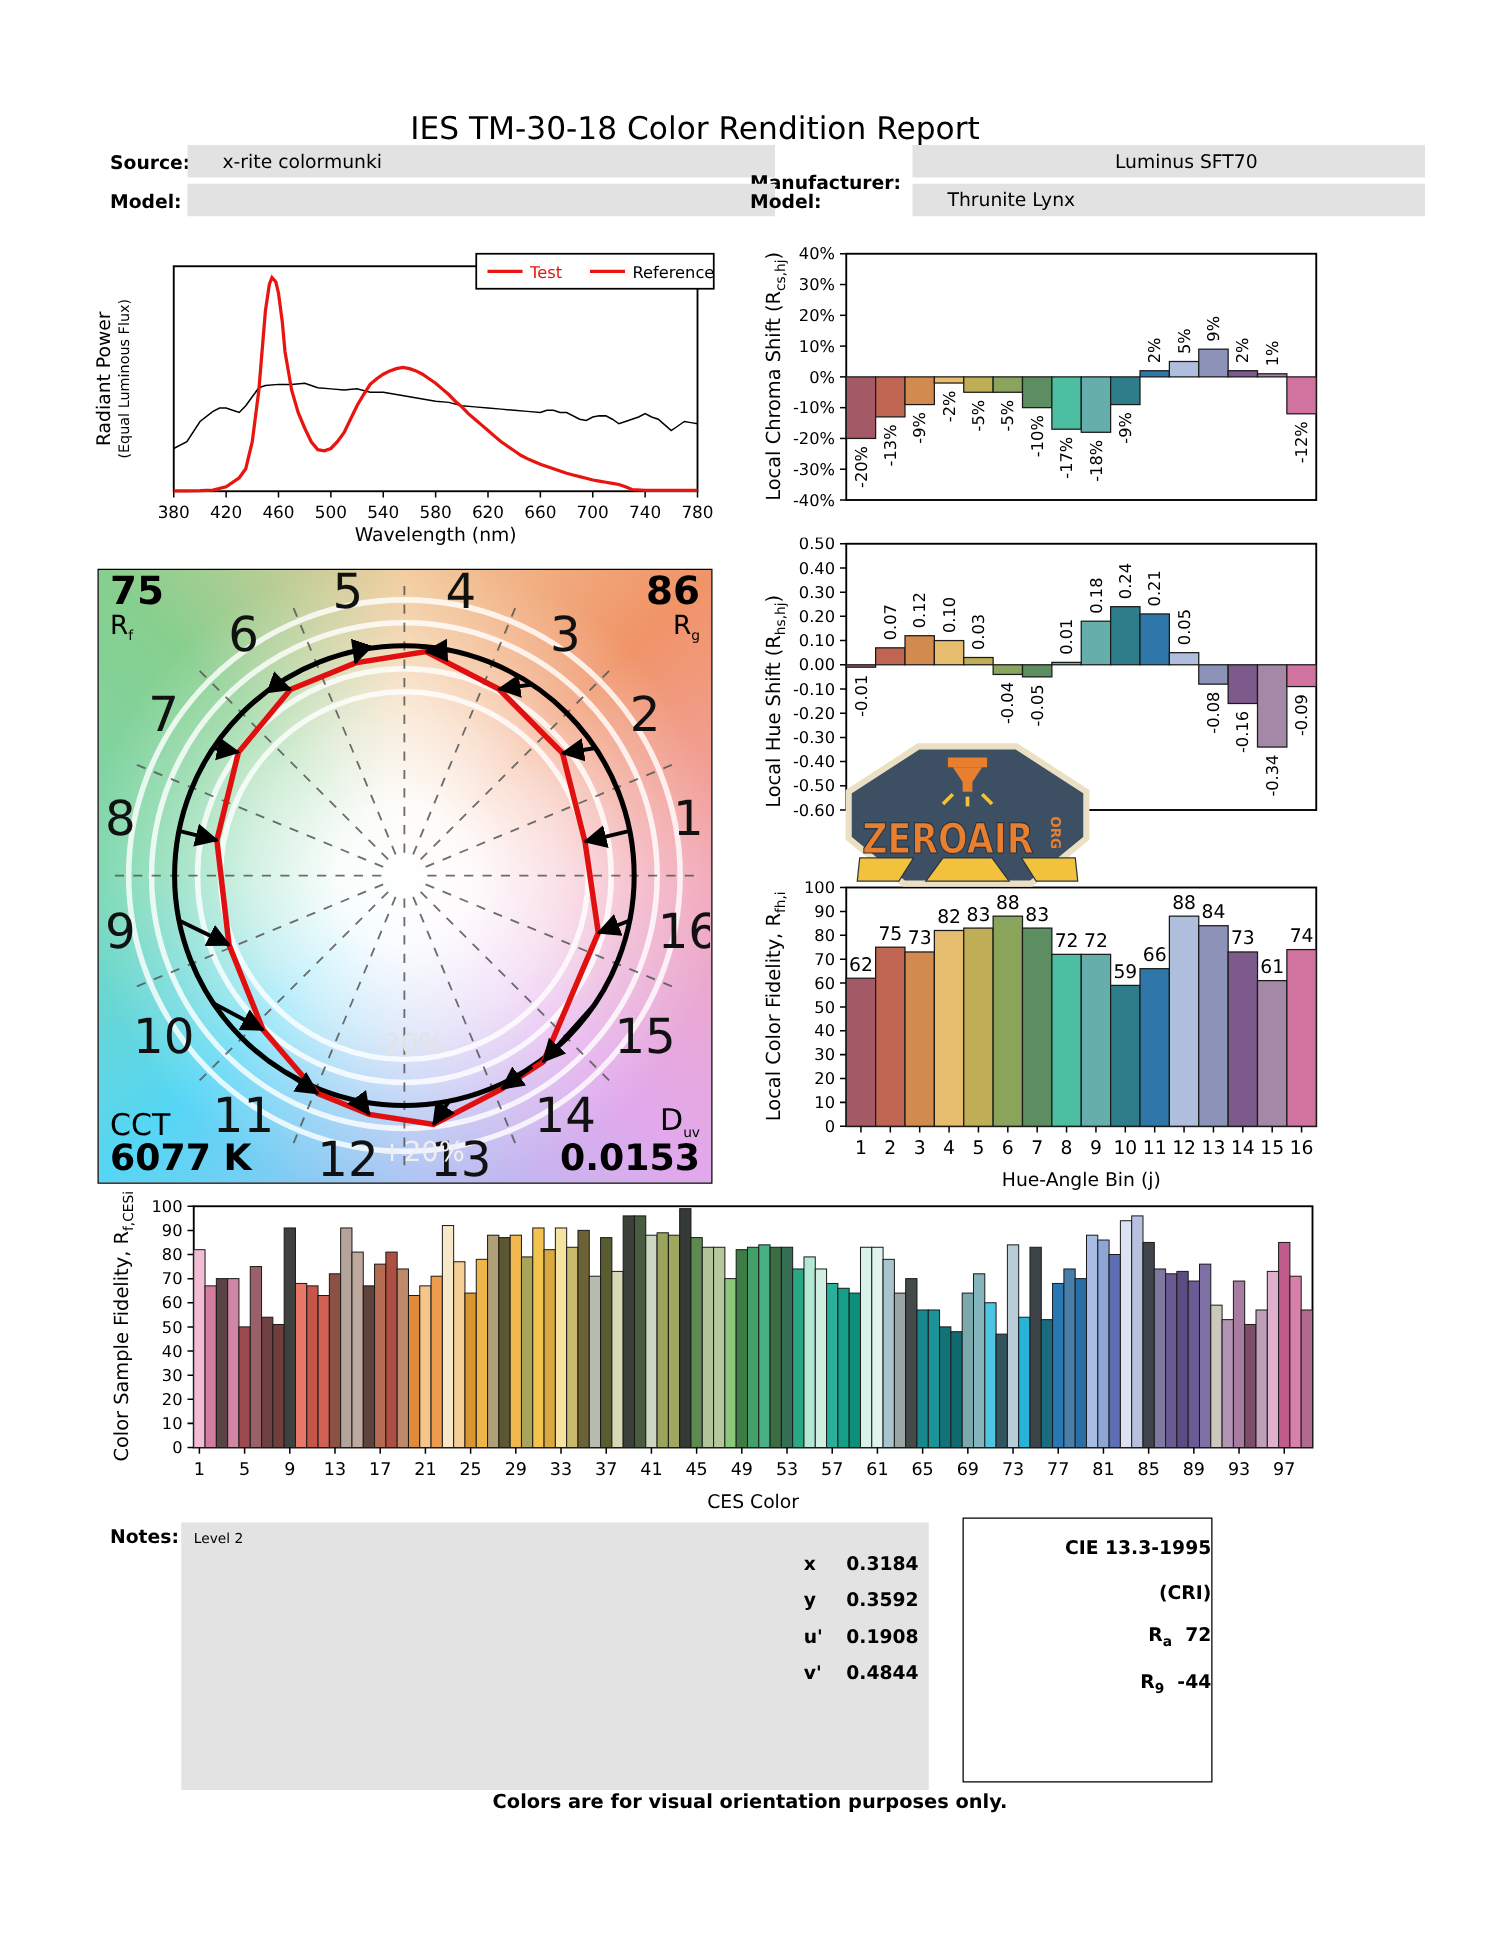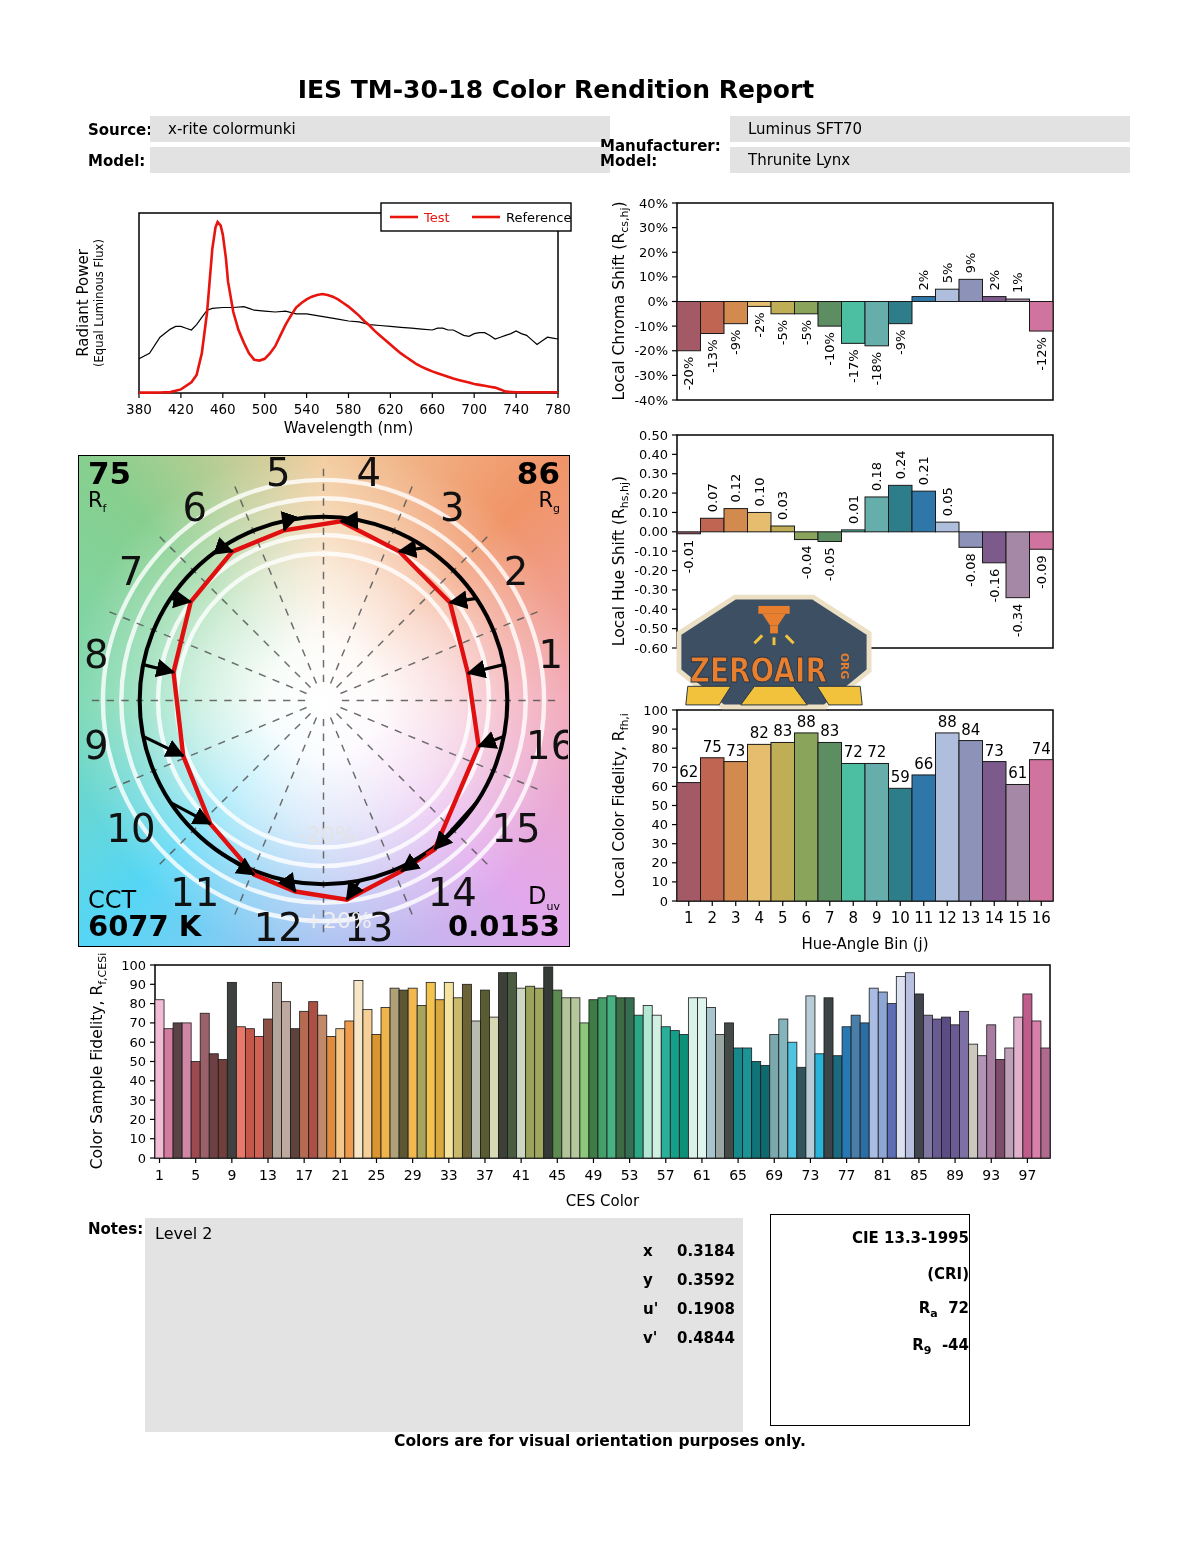--- a/index.html
+++ b/index.html
@@ -1,55 +1,55 @@
 <!DOCTYPE html>
 <html><head>
 <meta charset="utf-8">
 <style>
   html,body{margin:0;padding:0;}
   body{width:1200px;height:1550px;position:relative;background:#fff;
        font-family:"DejaVu Sans", sans-serif;color:#000;}
   .abs{position:absolute;}
-  #title{top:75px;left:0;width:1112px;text-align:center;font-size:25px;font-weight:bold;}
+  #title{top:88px;left:0;width:1112px;text-align:center;font-size:25px;font-weight:normal;}
   .hdr-lbl{font-size:15px;font-weight:bold;}
-  .hdr-fld{background:#e2e2e2;height:26px;font-size:15px;line-height:26px;padding-left:18px;}
+  .hdr-fld{background:#e2e2e2;height:26px;font-size:15px;line-height:26px;padding-left:28px;}
   svg{display:block;}
   svg text{font-family:"DejaVu Sans", sans-serif;}
   .ylab{position:absolute;transform:rotate(-90deg);transform-origin:0 0;
         white-space:nowrap;text-align:center;font-size:15.5px;}
   .ylab sub, sub.sm{font-size:11px;}
   .cvg{border:1.5px solid #000;box-sizing:border-box;
     background:
       radial-gradient(circle at 50% 50%, rgba(255,255,255,1) 0%, rgba(255,255,255,0.95) 16%,
         rgba(255,255,255,0.65) 36%, rgba(255,255,255,0.25) 56%, rgba(255,255,255,0) 74%),
       conic-gradient(from 0deg, #f2cb9c 0%, #f09468 12.5%, #f2a8b8 25%, #e2a8ec 37.5%,
         #aac2f2 50%, #55d6f5 62.5%, #7cd8b0 75%, #86cf8e 87.5%, #f2cb9c 100%);}
   .cvg-corner{position:absolute;line-height:1.02;}
   .big-num{font-size:31px;font-weight:bold;}
   .corner-sym{font-size:21px;}
   .cvg-bl-lab{font-size:24px;}
   .cvg-bl-val{font-size:29px;font-weight:bold;}
-  #notes-box{background:#e3e3e3;font-size:16px;padding:6px 10px;box-sizing:border-box;}
+  #notes-box{background:#e3e3e3;font-size:11px;padding:6px 10px;box-sizing:border-box;}
   .chroma-row{display:flex;height:29px;align-items:center;font-size:15px;font-weight:bold;}
   .chroma-row .cl{width:34px;}
   #cie-box{border:1.5px solid #000;text-align:right;box-sizing:border-box;font-size:15px;}
   #cie-box .t{font-weight:bold;margin-top:14px;}
   #cie-box .s{font-weight:bold;margin-top:18px;}
   #cie-box .r{font-weight:bold;margin-top:16px;}
   #footer{top:1432px;left:0;width:1200px;text-align:center;font-size:15.5px;font-weight:bold;}
 </style>
 </head>
 <body>
 
 <div id="title" class="abs">IES TM-30-18 Color Rendition Report</div>
 
 <div class="abs hdr-lbl" style="left:88px;top:121px;">Source:</div>
 <div class="abs hdr-fld" style="left:150px;top:116px;width:442px;">x-rite colormunki</div>
 <div class="abs hdr-lbl" style="left:600px;top:137px;">Manufacturer:</div>
-<div class="abs hdr-fld" style="left:730px;top:116px;width:382px;">Luminus SFT70</div>
+<div class="abs hdr-fld" style="left:730px;top:116px;width:382px;text-align:center;">Luminus SFT70</div>
 <div class="abs hdr-lbl" style="left:88px;top:152px;">Model:</div>
 <div class="abs hdr-fld" style="left:150px;top:147px;width:442px;"></div>
 <div class="abs hdr-lbl" style="left:600px;top:152px;">Model:</div>
 <div class="abs hdr-fld" style="left:730px;top:147px;width:382px;">Thrunite Lynx</div>
 
 <div class="abs" style="left:70px;top:195px;">
   <svg id="spd-svg" width="520" height="245">
       <rect x="69" y="18" width="419" height="180" fill="none" stroke="#000" stroke-width="1.5"></rect>
       <line x1="69" y1="198" x2="69" y2="203" stroke="#000" stroke-width="1.2"></line>
       <text x="69" y="219" font-size="13.5" text-anchor="middle" fill="#000">380</text>

